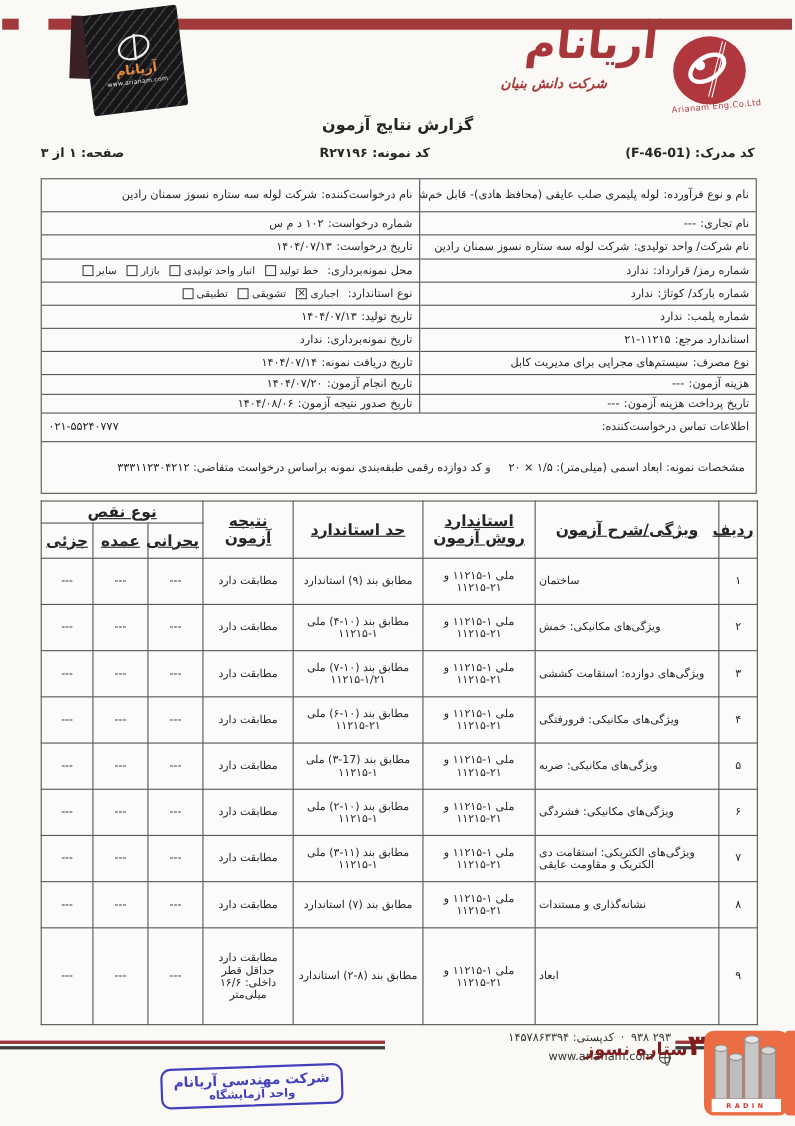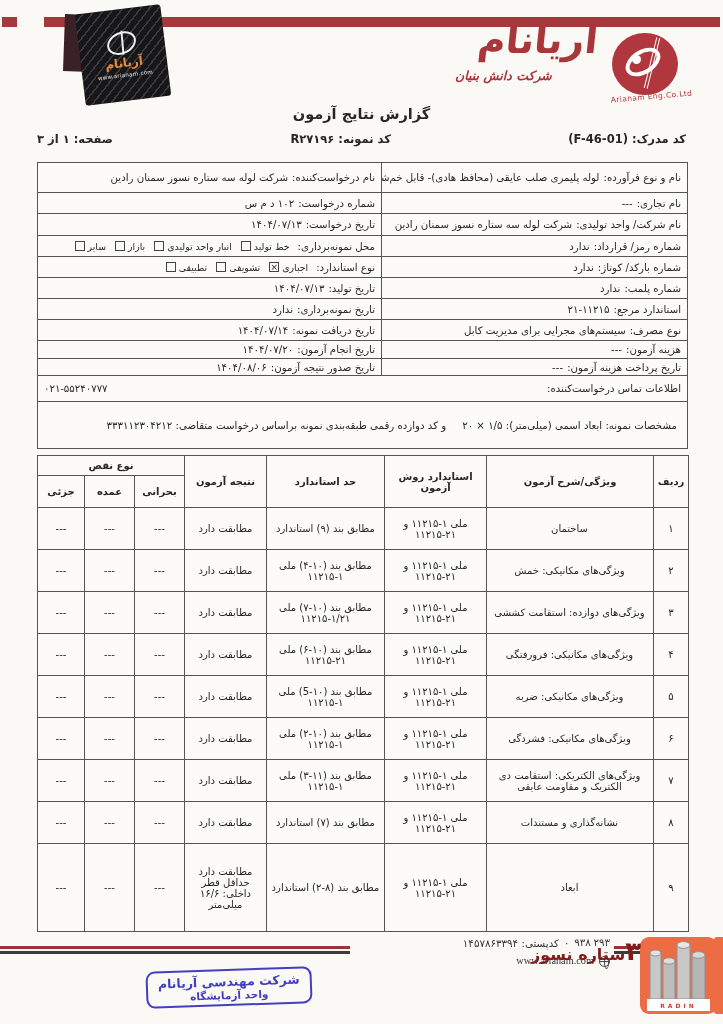--- a/index.html
+++ b/index.html
@@ -48,29 +48,29 @@
   .col-left{flex:1;}
   .irow{display:flex;direction:rtl;align-items:center;gap:4px;padding:0 6px;
         border-bottom:1.2px solid #555;font-size:10.2px;white-space:nowrap;overflow:hidden;}
   .ilabel{font-weight:400;}
   .opts{display:inline-flex;direction:rtl;align-items:center;gap:9px;margin-right:4px;}
   .opt{display:inline-flex;direction:rtl;align-items:center;gap:3px;font-size:9.4px;}
   .cbox{display:inline-flex;align-items:center;justify-content:center;width:10px;height:10px;
         border:1.1px solid #444;font-size:9px;line-height:1;background:#fff0;}
   .contact-row{display:flex;direction:rtl;justify-content:space-between;align-items:center;
                padding:0 6px;height:26px;border-bottom:1.2px solid #555;font-size:10.2px;}
-  .ltr{direction:ltr;unicode-bidi:isolate;font-family:Liberation Serif, serif;}
+  .ltr{direction:ltr;unicode-bidi:isolate;}
   .specs-row{display:flex;direction:rtl;align-items:center;gap:16px;padding:0 10px;height:46px;font-size:10.2px;}
 
   
   .results{position:absolute;left:37px;top:455px;width:651px;border-collapse:collapse;direction:rtl;
            table-layout:fixed;font-size:10px;background:rgba(255,255,255,.35);}
   .results th,.results td{border:1.2px solid #555;text-align:center;vertical-align:middle;padding:1px 3px;}
-  .results th{font-weight:bold;font-size:10px;}
-  .results td.desc{text-align:center;padding-right:4px;}
+  .results th{font-weight:bold;font-size:14px;text-decoration:underline;}
+  .results td.desc{text-align:left;padding-right:4px;}
   .results tr.h1 th{height:20px;}
   .results tr.h2 th{height:32px;}
 
   
   .rule-red{position:absolute;left:0;right:0;top:946px;height:3px;background:#9c3438;}
   .rule-dark{position:absolute;left:0;right:0;top:951px;height:2.5px;background:#3c3c3c;}
   .addr-block{position:absolute;left:350px;top:933px;width:264px;background:#faf9f6;z-index:2;
               direction:rtl;text-align:right;font-size:10.3px;color:#333;line-height:1.6;padding:2px 4px;}
   .addr-line2{margin-left:40px;display:flex;direction:rtl;gap:6px;justify-content:flex-start;}
   .addr-line3{display:flex;direction:rtl;align-items:center;gap:5px;margin-top:2px;}
@@ -325,21 +325,21 @@
             <div data-interactable="false">مطابقت دارد</div>
           </td>
           <td data-interactable="false">---</td>
           <td data-interactable="false">---</td>
           <td data-interactable="false">---</td>
         </tr>
         <tr data-interactable="false" style="height: 42px;">
           <td data-interactable="false">۵</td>
           <td class="desc" data-interactable="false">ویژگی‌های مکانیکی: ضربه</td>
           <td data-interactable="false">ملی ۱-۱۱۲۱۵ و ۲۱-۱۱۲۱۵</td>
-          <td data-interactable="false">مطابق بند (۱۰-5) ملی ۱-۱۱۲۱۵</td>
+          <td data-interactable="false">مطابق بند (17-۳) ملی ۱-۱۱۲۱۵</td>
           <td data-interactable="false">
             <div data-interactable="false">مطابقت دارد</div>
           </td>
           <td data-interactable="false">---</td>
           <td data-interactable="false">---</td>
           <td data-interactable="false">---</td>
         </tr>
         <tr data-interactable="false" style="height: 42px;">
           <td data-interactable="false">۶</td>
           <td class="desc" data-interactable="false">ویژگی‌های مکانیکی: فشردگی</td>

